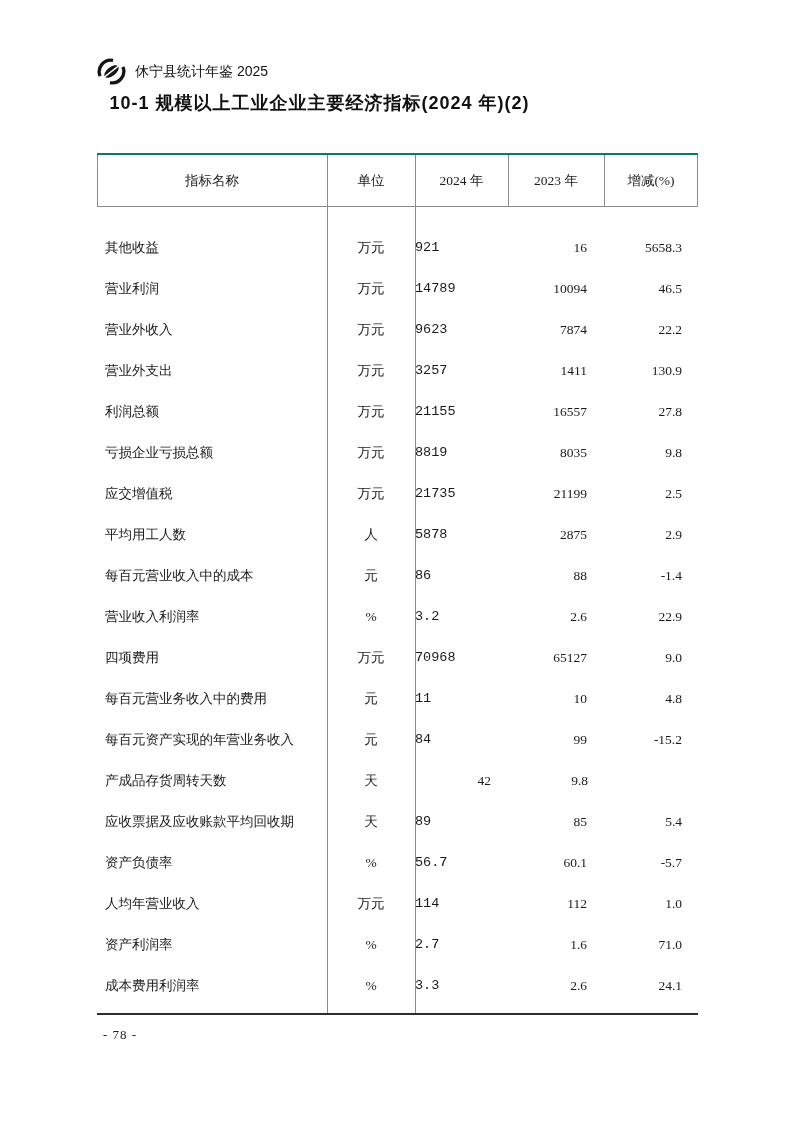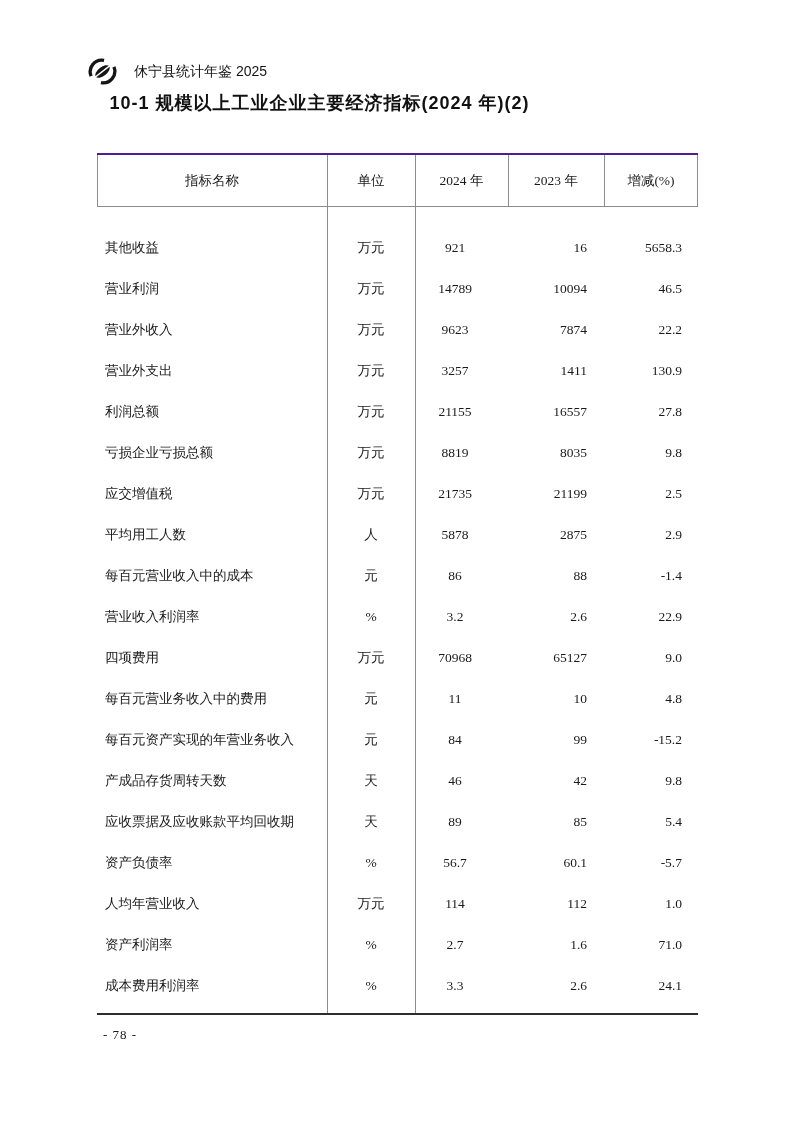--- a/index.html
+++ b/index.html
@@ -6,58 +6,58 @@
   html, body { width: 793px; height: 1122px; }
   body {
     background: #ffffff;
     color: #1a1a1a;
     font-family: "Liberation Serif", "DejaVu Serif", serif;
   }
   .page { position: relative; width: 793px; height: 1122px; background: #fff; overflow: hidden; }
 
   
   .brand {
-    position: absolute; left: 88px; top: 57px;
-    display: flex; align-items: center; gap: 17px;
+    position: absolute; left: 97px; top: 57px;
+    display: flex; align-items: center; gap: 9px;
     font-family: "Liberation Sans", "DejaVu Sans", sans-serif;
     font-size: 14px; color: #141414;
   }
   .brand svg { width: 29px; height: 29px; display: block; }
 
   
   .title {
     position: absolute; left: 0; top: 91px; width: 639px;
     text-align: center;
     font-family: "Liberation Sans", "DejaVu Sans", sans-serif;
     font-size: 18px; font-weight: bold; letter-spacing: 1px; color: #111;
   }
 
   
   .stat-table {
     position: absolute; left: 97px; top: 153px; width: 601px;
-    border-top: 2px solid #4c1d95;
+    border-top: 2px solid #0f766e;
     border-bottom: 2px solid #2d2d2d;
     font-size: 13.5px;
   }
   .thead {
     position: relative; height: 52px;
     display: grid; grid-template-columns: 230px 88px 93px 96px 94px;
     border-bottom: 1px solid #8c8c8c;
   }
   .thead .hcell { display: flex; align-items: center; justify-content: center; white-space: nowrap; }
   .vline { position: absolute; top: 0; bottom: 0; width: 1px; background: #8c8c8c; }
   .tbody { position: relative; padding: 20px 0 7px 0; }
   .trow {
     display: grid; grid-template-columns: 230px 88px 93px 96px 94px;
     height: 41px;
   }
   .trow .cell { line-height: 41px; white-space: nowrap; overflow: hidden; }
   .c-name   { text-align: left;  padding-left: 8px; }
   .c-unit   { text-align: center; }
-  .c-v2024  { text-align: center; padding-right: 13px; }
+  .c-v2024  { text-align: left; padding-right: 13px; font-family: Liberation Mono, monospace; }
   .c-v2023  { text-align: right; padding-right: 17px; }
   .c-change { text-align: right; padding-right: 16px; }
 
   
   .pagenum {
     position: absolute; left: 103px; top: 1027px;
     font-size: 13px; color: #1a1a1a; letter-spacing: 1px;
   }
 </style>
 </head>
@@ -184,21 +184,20 @@
         <div class="trow">
           <div class="cell c-name">每百元资产实现的年营业务收入</div>
           <div class="cell c-unit">元</div>
           <div class="cell c-v2024">84</div>
           <div class="cell c-v2023">99</div>
           <div class="cell c-change">-15.2</div>
         </div>
         <div class="trow">
           <div class="cell c-name">产成品存货周转天数</div>
           <div class="cell c-unit">天</div>
-          <div class="cell c-v2024">46</div>
           <div class="cell c-v2023">42</div>
           <div class="cell c-change">9.8</div>
         </div>
         <div class="trow">
           <div class="cell c-name">应收票据及应收账款平均回收期</div>
           <div class="cell c-unit">天</div>
           <div class="cell c-v2024">89</div>
           <div class="cell c-v2023">85</div>
           <div class="cell c-change">5.4</div>
         </div>

